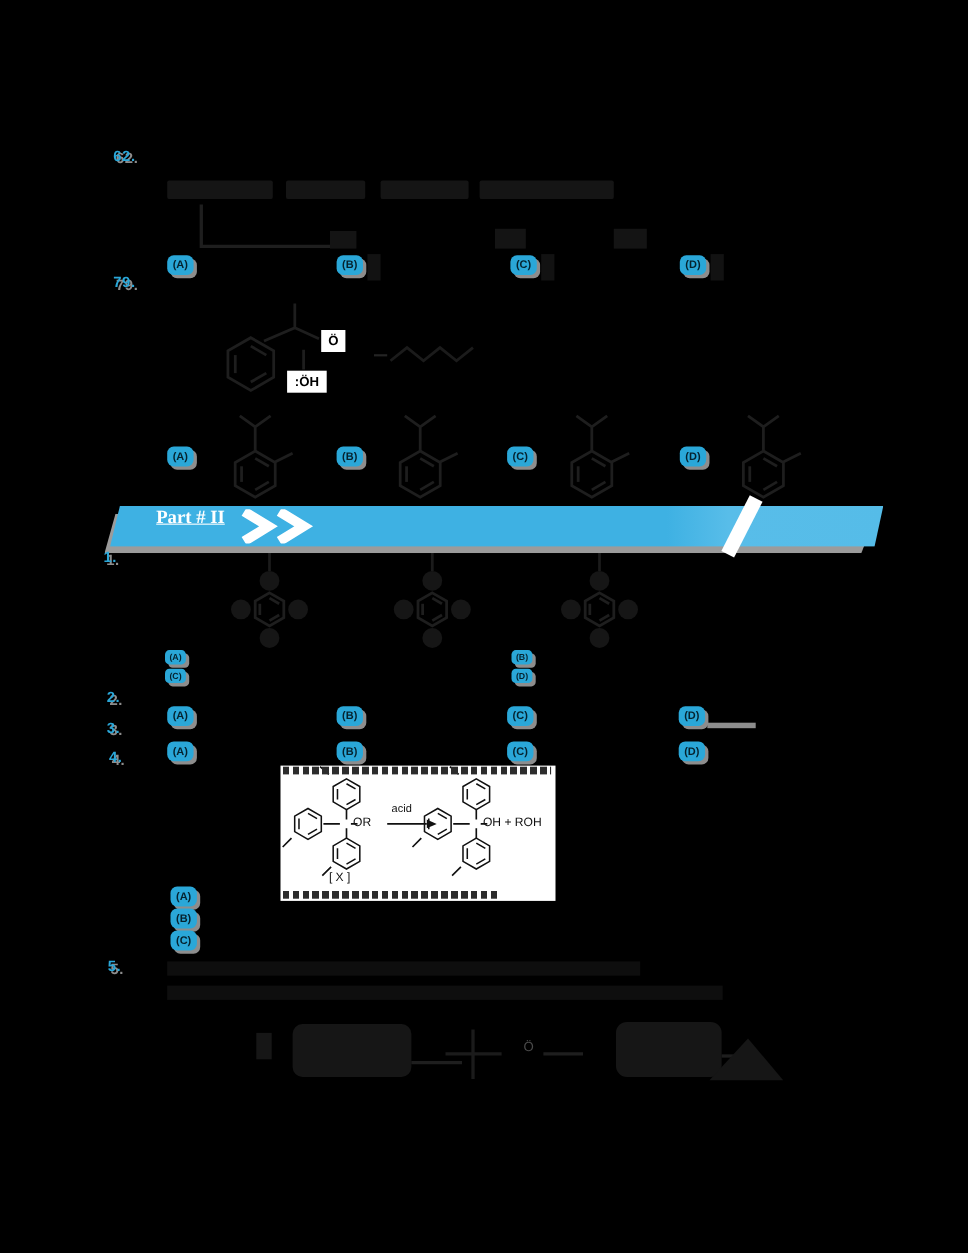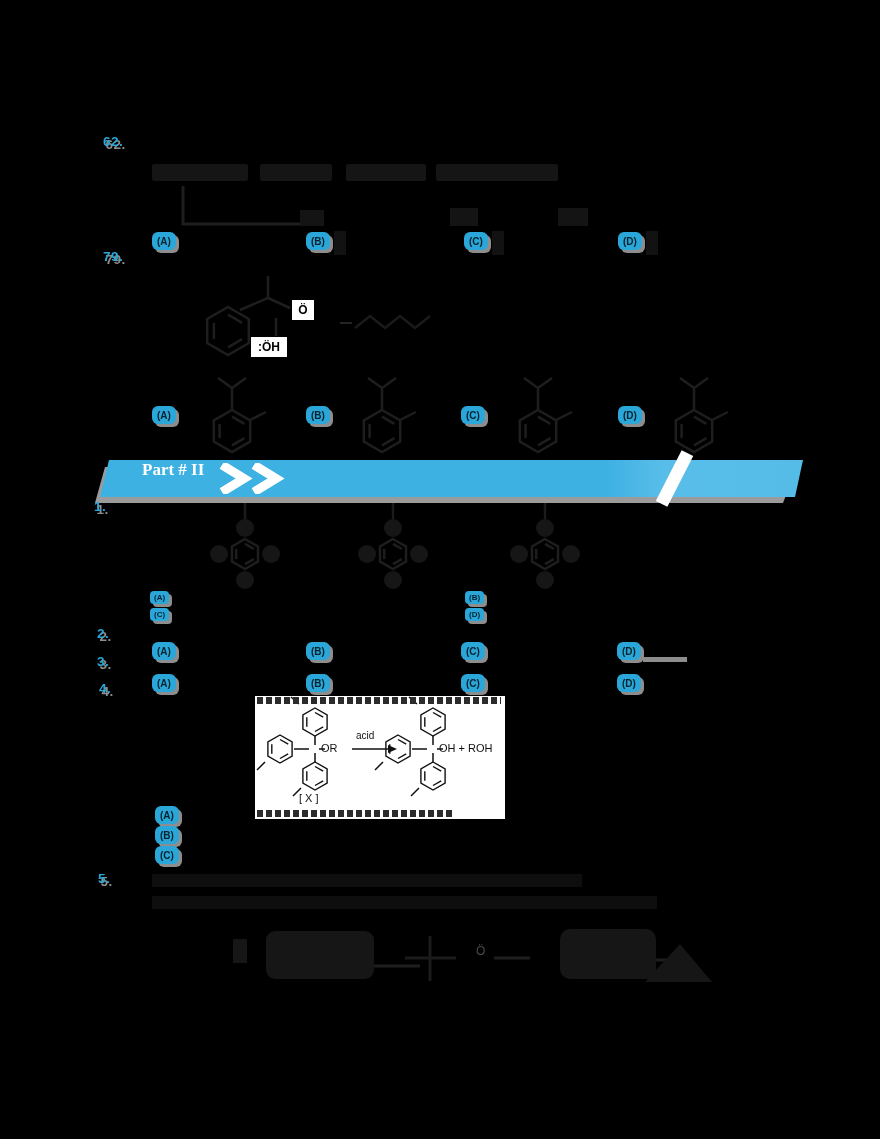--- a/index.html
+++ b/index.html
@@ -16,21 +16,21 @@
   
   .tblob{position:absolute;background:#151515;border-radius:2px;}
   .grayline{position:absolute;background:#8d8d8d;}
   
   .banner-shadow{position:absolute;left:95px;top:431px;width:702px;height:36px;background:#9b9b9b;
         clip-path:polygon(10px 0%,100% 0%,calc(100% - 14px) 100%,0% 100%);}
   .banner{position:absolute;left:100px;top:424px;width:703px;height:37px;
         background:linear-gradient(90deg,#3eb1e3 0%,#3eb1e3 72%,#58bde9 80%,#55bce8 100%);
         clip-path:polygon(9px 0%,100% 0%,calc(100% - 8px) 100%,0% 100%);}
   .banner .part{position:absolute;left:42px;top:0;height:37px;line-height:37px;color:#fff;
-        font:bold 17px "Liberation Serif",serif;}
+        font:bold 17px "Liberation Serif",serif;text-decoration:underline;}
   .banner .title{position:absolute;left:196px;top:0;height:37px;line-height:37px;color:#fff;
         font:bold 16.5px "Liberation Serif",serif;letter-spacing:-0.3px;}
   .chev{position:absolute;left:118px;top:3px;}
   .slash{position:absolute;left:668px;top:414px;width:13px;height:57px;background:#fff;
         transform:rotate(27deg);z-index:3;}
   
   .obox{position:absolute;background:#fff;color:#000;text-align:center;
         font:bold 12px "Liberation Sans",sans-serif;padding:3px 2px;}
   
   .rxnbox{position:absolute;left:255px;top:660px;width:250px;height:123px;background:#fff;}
@@ -136,21 +136,21 @@
   <div class="tblob" style="left:260px;top:128px;width:72px;height:17px"></div>
   <div class="tblob" style="left:346px;top:128px;width:80px;height:17px"></div>
   <div class="tblob" style="left:436px;top:128px;width:122px;height:17px"></div>
   <span class="chip" style="left:152px;top:196px">(A)</span>
   <span class="chip" style="left:306px;top:196px">(B)</span>
   <span class="chip" style="left:464px;top:196px">(C)</span>
   <span class="chip" style="left:618px;top:196px">(D)</span>
 
   <span class="qnum" style="left:103px;top:213px">79.</span>
   <span class="obox" style="left:292px;top:264px;width:18px">Ö</span>
-  <span class="obox" style="left:251px;top:301px;width:32px">:ÖH</span>
+  <span class="obox" style="left:261px;top:301px;width:32px">:ÖH</span>
   <span class="chip" style="left:152px;top:370px">(A)</span>
   <span class="chip" style="left:306px;top:370px">(B)</span>
   <span class="chip" style="left:461px;top:370px">(C)</span>
   <span class="chip" style="left:618px;top:370px">(D)</span>
 
   <div class="banner-shadow"></div>
   <div class="banner">
     <span class="part">Part # II</span>
     <svg class="chev" width="68" height="31">
       <polyline points="4,2 26,15.5 4,29" fill="none" stroke="#fff" stroke-width="9"></polyline>

